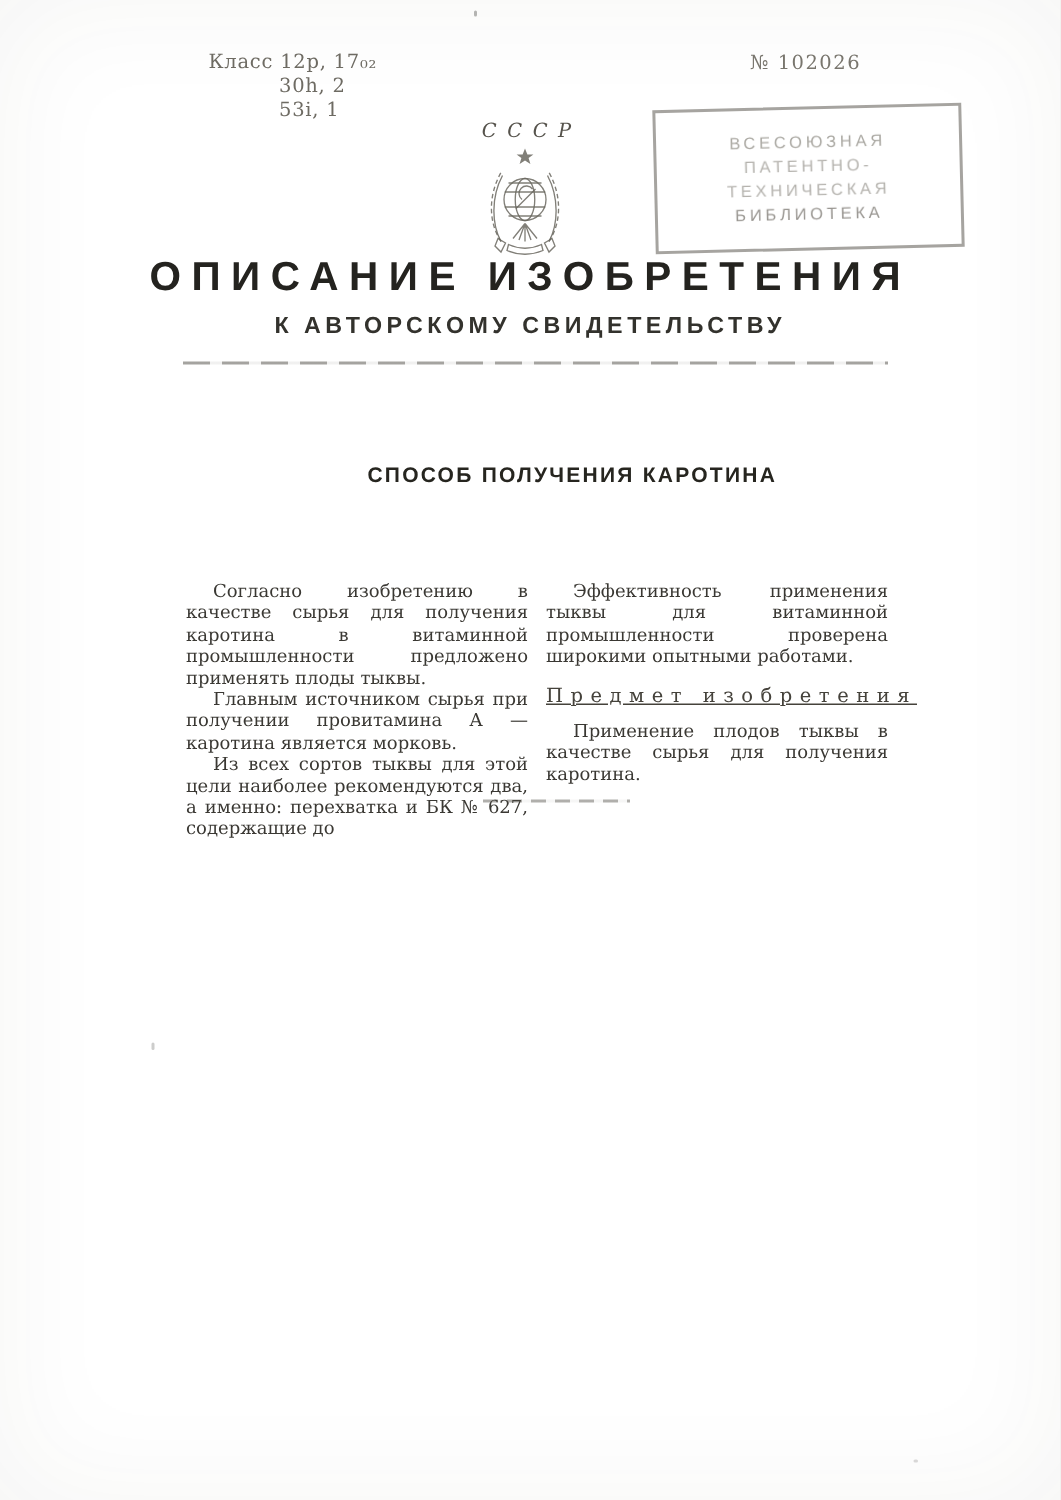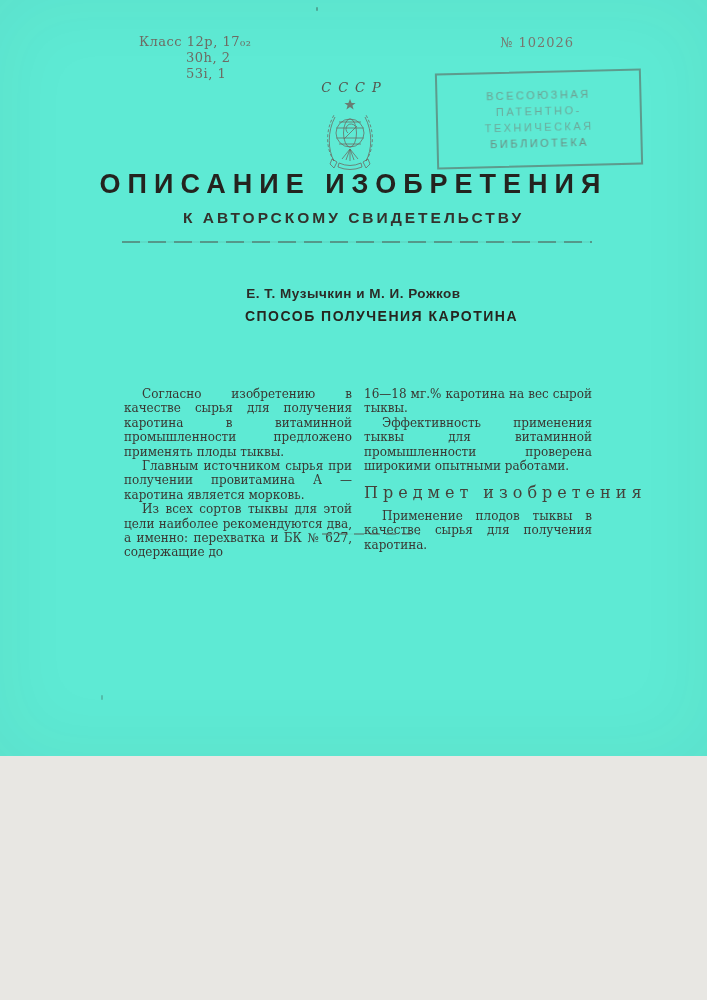--- a/index.html
+++ b/index.html
@@ -1,21 +1,21 @@
 <!DOCTYPE html>
 <html><head>
 <meta charset="utf-8">
 <style>
   html,body { margin:0; padding:0; }
   body { background:#e8e7e3; }
   .page {
     position:relative;
-    width:707px; height:756px;
+    width:707px; height:1000px;
     margin:0 auto;
-    background:#5eead4;
+    background:#ffffff;
     box-shadow: inset 0 0 80px rgba(60,55,45,0.05);
     overflow:hidden;
     font-family:"DejaVu Serif", serif;
     color:#3c3a35;
   }
   
   .class-block { position:absolute; left:139px; top:34px; font-size:13px; line-height:16px; color:#6e6b63; letter-spacing:0.5px; }
   .class-block .cont { margin-left:47px; }
   
   .doc-number { position:absolute; left:500px; top:35px; font-size:13px; color:#79766e; letter-spacing:1px; }
@@ -74,22 +74,23 @@
     position:absolute; top:332px; left:0; width:100%; text-align:center;
     font-size:12.3px; line-height:16px; color:#5e5b51;
   }
   
   .columns { position:absolute; top:387px; left:124px; width:468px; display:flex; gap:12px; }
   .col { width:228px; font-size:12px; line-height:14.4px; text-align:justify; color:#3a3833; }
   .col p { margin:0; }
   .col p.indent { text-indent:18px; }
   .claims-heading {
     margin:13px 0 8px; text-align:center;
-    font-size:16px; font-weight:normal; letter-spacing:5px; color:#45423b;
+    font-size:13px; font-weight:normal; letter-spacing:5px; color:#45423b;
     white-space:nowrap;
+    text-decoration:underline;
   }
   .short-divider {
     position:absolute; top:533px; left:322px; width:98px; height:1.5px;
     background:repeating-linear-gradient(90deg,
       rgba(80,77,70,0.45) 0 10px, rgba(80,77,70,0.05) 10px 16px);
   }
   
   .speck { position:absolute; background:rgba(50,48,44,0.35); border-radius:1px; }
   .speck.s1 { left:316px; top:7px; width:2px; height:4px; }
   .speck.s2 { left:101px; top:695px; width:2px; height:5px; opacity:.7; }
@@ -137,34 +138,32 @@
     <div class="stamp-line l1">ВСЕСОЮЗНАЯ</div>
     <div class="stamp-line l2">ПАТЕНТНО-</div>
     <div class="stamp-line l3">ТЕХНИЧЕСКАЯ</div>
     <div class="stamp-line l4">БИБЛИОТЕКА</div>
   </div>
 
   <h1 class="title">ОПИСАНИЕ ИЗОБРЕТЕНИЯ</h1>
   <h2 class="subtitle">К АВТОРСКОМУ СВИДЕТЕЛЬСТВУ</h2>
   <div class="rule"></div>
 
-  <div class="authors">Е. Т. Музычкин и М. И. Рожков</div>
   <div class="invention-title">СПОСОБ ПОЛУЧЕНИЯ КАРОТИНА</div>
 
   <div class="filing">
   </div>
 
   <div class="columns">
     <div class="col">
       <p class="indent">Согласно изобретению в качестве сырья для получения каротина в витаминной промышленности предложено применять плоды тыквы.</p>
       <p class="indent">Главным источником сырья при получении провитамина А — каротина является морковь.</p>
       <p class="indent">Из всех сортов тыквы для этой цели наиболее рекомендуются два, а именно: перехватка и БК № 627, содержащие до</p>
     </div>
     <div class="col">
-      <p>16—18 мг.% каротина на вес сырой тыквы.</p>
       <p class="indent">Эффективность применения тыквы для витаминной промышленности проверена широкими опытными работами.</p>
       <h3 class="claims-heading">Предмет изобретения</h3>
       <p class="indent">Применение плодов тыквы в качестве сырья для получения каротина.</p>
     </div>
   </div>
 
   <div class="short-divider"></div>
 
 </div>
 

